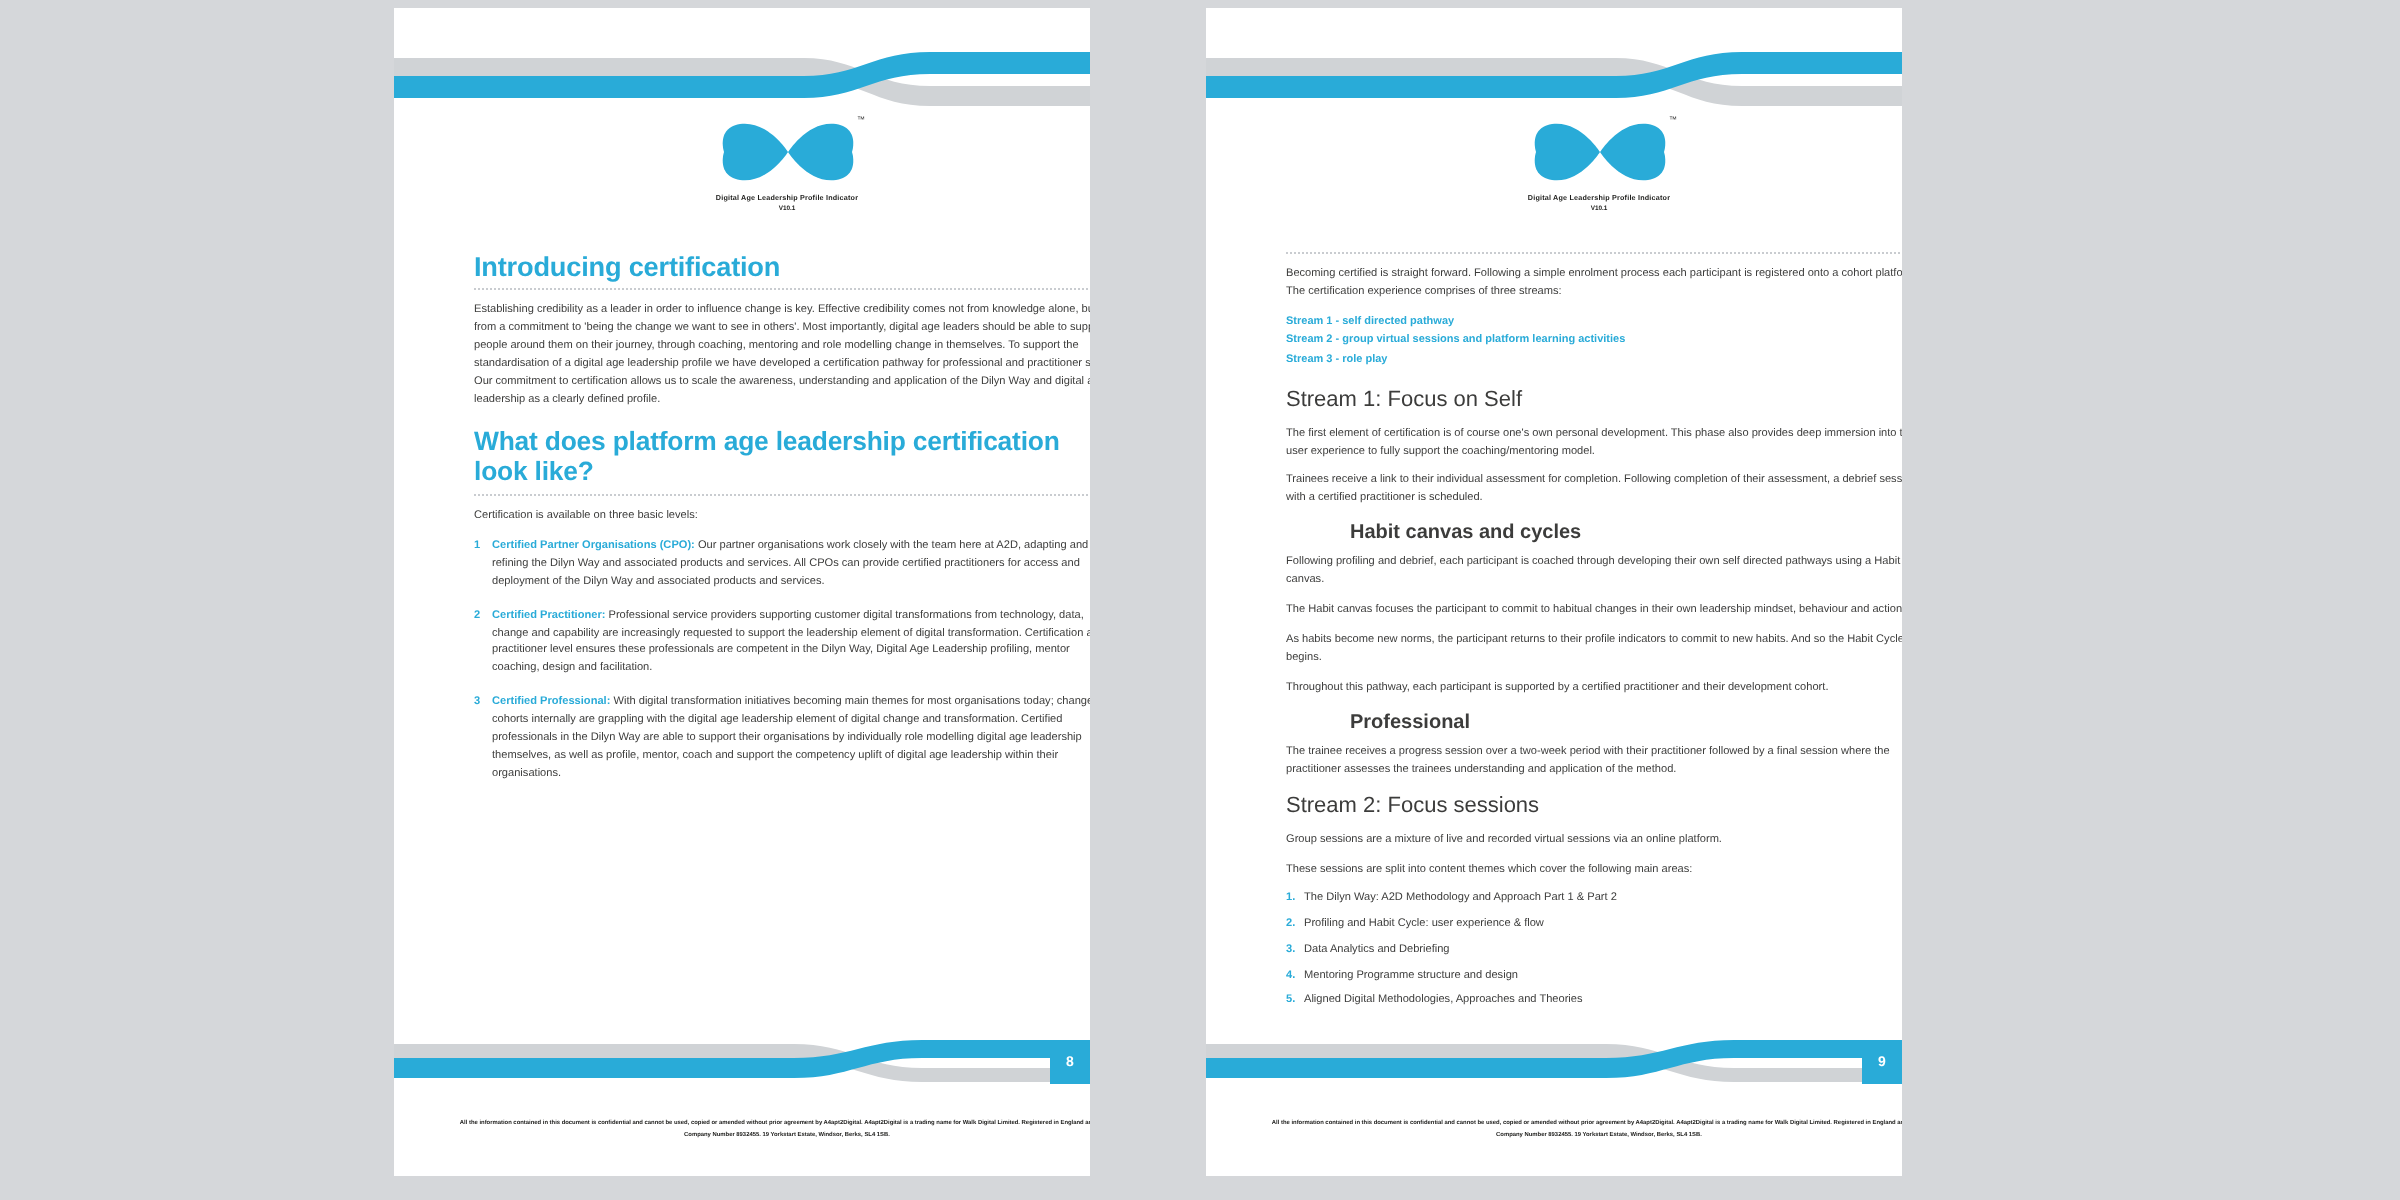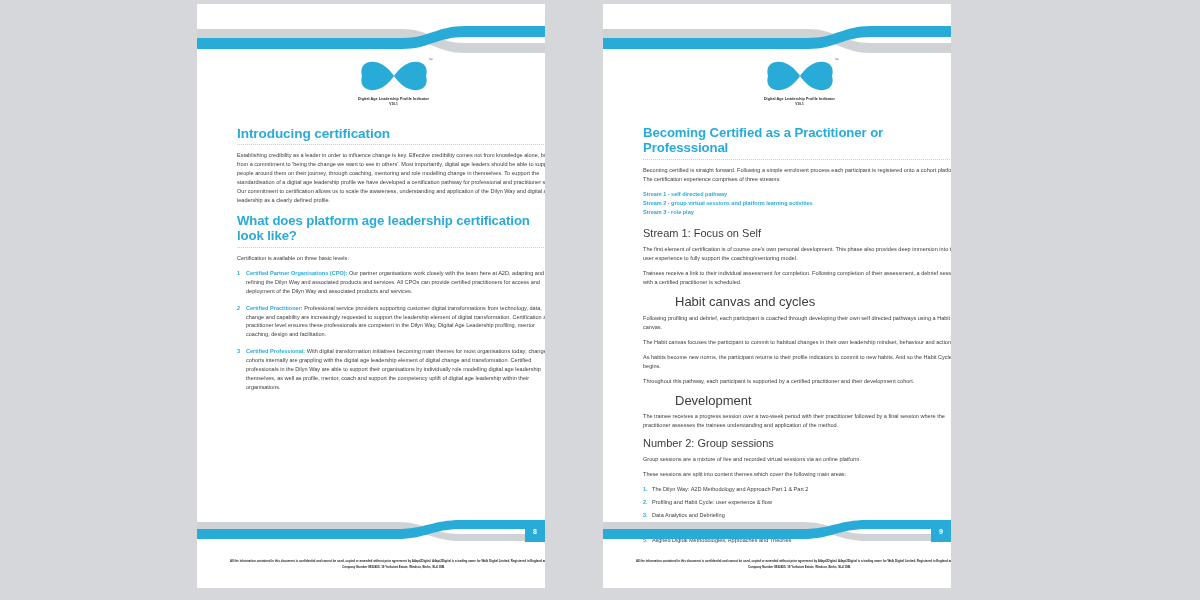--- a/index.html
+++ b/index.html
@@ -81,21 +81,21 @@
     display:block;font-size:5.5px;font-weight:bold;color:#29abd8;
     line-height:1.72;
   }
 
   
   h3.sub{
     margin:7px 0 5px 0;font-size:11px;font-weight:normal;color:#3c3c3b;
     line-height:1.2;
   }
   h4.sub2{
-    margin:7px 0 4px 0;font-size:13px;font-weight:normal;color:#3c3c3b;
+    margin:7px 0 4px 0;font-size:10px;font-weight:bold;color:#3c3c3b;
     line-height:1.2;
     padding-left:32px;
   }
 
   
   ol.dotlist{margin:0;padding:0;list-style:none;counter-reset:dl;}
   ol.dotlist > li{
     position:relative;padding-left:9px;margin-bottom:4.4px;
     font-size:5.55px;line-height:1.5;color:#3c3c3b;counter-increment:dl;
   }
@@ -201,44 +201,43 @@
           <path d="M34,18 C34,18 44,34 58,32 C70,30 66,18 66,18 Z" fill="#29abd8"></path>
         </svg>
         <span class="logo-tm">™</span>
       </div>
       <div class="logo-cap">Digital Age Leadership Profile Indicator</div>
       <div class="logo-ver">V10.1</div>
     </div>
 
     <div class="content right-col">
 
-      <h2 class="sec sm">Becoming Certified as a Practitioner or Professsional</h2>
       <div class="rule"></div>
       <p class="body tight">Becoming certified is straight forward. Following a simple enrolment process each participant is registered onto a cohort platform. The certification experience comprises of three streams:</p>
 
       <div class="streams">
         <span class="stream-link">Stream 1 - self directed pathway</span>
         <span class="stream-link">Stream 2 - group virtual sessions and platform learning activities</span>
         <span class="stream-link">Stream 3 - role play</span>
       </div>
 
       <h3 class="sub">Stream 1: Focus on Self</h3>
       <p class="body tight">The first element of certification is of course one's own personal development. This phase also provides deep immersion into the user experience to fully support the coaching/mentoring model.</p>
       <p class="body tight">Trainees receive a link to their individual assessment for completion. Following completion of their assessment, a debrief session with a certified practitioner is scheduled.</p>
 
       <h4 class="sub2">Habit canvas and cycles</h4>
       <p class="body tight">Following profiling and debrief, each participant is coached through developing their own self directed pathways using a Habit canvas.</p>
       <p class="body tight">The Habit canvas focuses the participant to commit to habitual changes in their own leadership mindset, behaviour and actions.</p>
       <p class="body tight">As habits become new norms, the participant returns to their profile indicators to commit to new habits. And so the Habit Cycle begins.</p>
       <p class="body tight">Throughout this pathway, each participant is supported by a certified practitioner and their development cohort.</p>
 
-      <h4 class="sub2">Development</h4>
+      <h4 class="sub2">Professional</h4>
       <p class="body tight">The trainee receives a progress session over a two-week period with their practitioner followed by a final session where the practitioner assesses the trainees understanding and application of the method.</p>
 
-      <h3 class="sub">Number 2: Group sessions</h3>
+      <h3 class="sub">Stream 2: Focus sessions</h3>
       <p class="body tight">Group sessions are a mixture of live and recorded virtual sessions via an online platform.</p>
       <p class="body tight">These sessions are split into content themes which cover the following main areas:</p>
 
       <ol class="dotlist">
         <li>The Dilyn Way: A2D Methodology and Approach Part 1 &amp; Part 2</li>
         <li>Profiling and Habit Cycle: user experience &amp; flow</li>
         <li>Data Analytics and Debriefing</li>
         <li>Mentoring Programme structure and design</li>
         <li>Aligned Digital Methodologies, Approaches and Theories</li>
       </ol>

